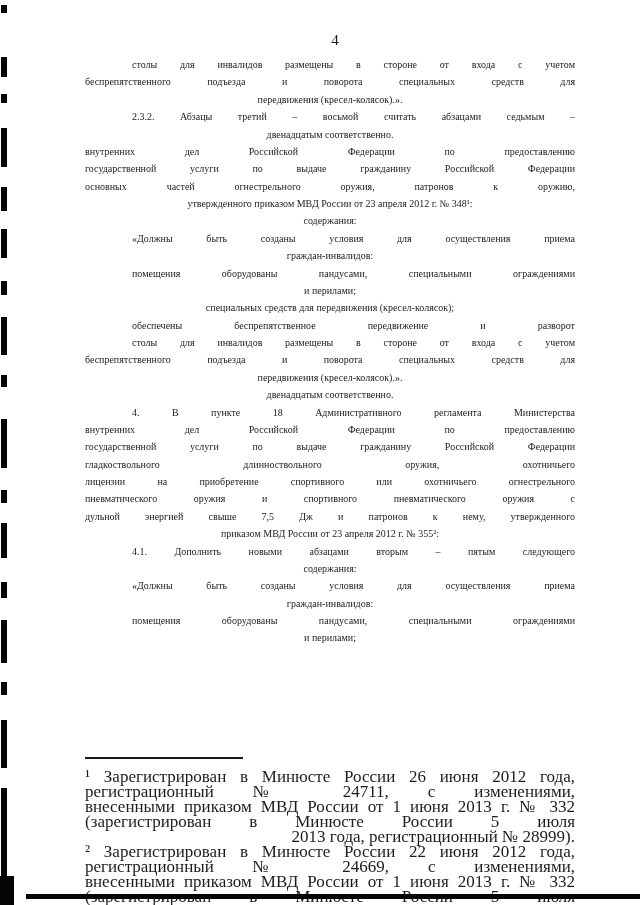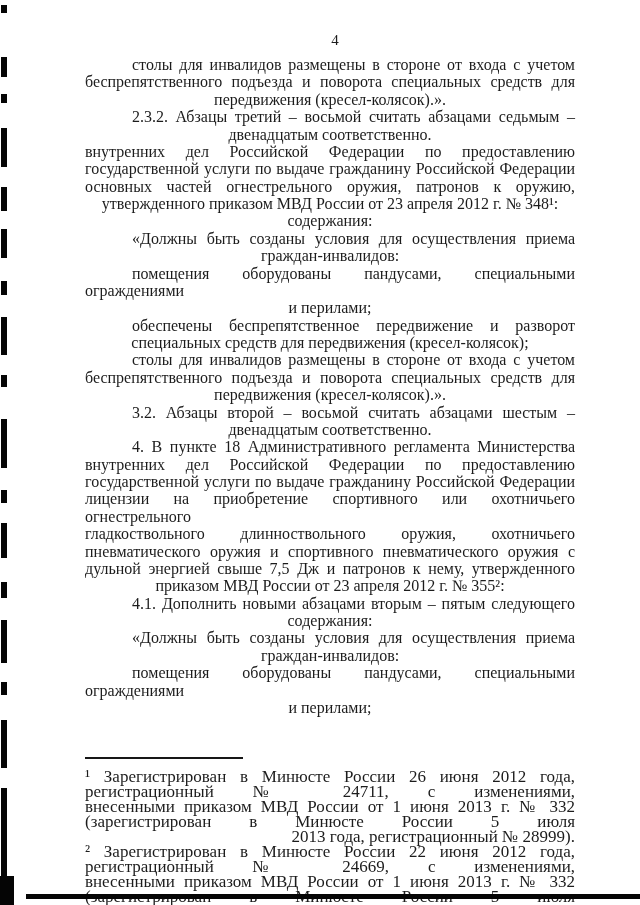--- a/index.html
+++ b/index.html
@@ -19,21 +19,21 @@
     width: 500px;
     text-align: center;
     font-size: 15px;
     line-height: 17px;
   }
   .doc-body {
     position: absolute;
     left: 85px;
     top: 56px;
     width: 490px;
-    font-size: 16px;
+    font-size: 10px;
     line-height: 17.37px;
   }
   .line {
     text-align: center;
     white-space: normal;
     overflow: visible;
   }
   .line.just {
     text-align: justify;
     text-align-last: justify;
@@ -87,32 +87,31 @@
       <div class="line">двенадцатым соответственно.</div>
       <div class="line just">внутренних дел Российской Федерации по предоставлению</div>
       <div class="line just">государственной услуги по выдаче гражданину Российской Федерации</div>
       <div class="line just">основных частей огнестрельного оружия, патронов к оружию,</div>
       <div class="line">утвержденного приказом МВД России от 23 апреля 2012 г. № 348¹:</div>
       <div class="line">содержания:</div>
       <div class="line just ind">«Должны быть созданы условия для осуществления приема</div>
       <div class="line">граждан-инвалидов:</div>
       <div class="line just ind">помещения оборудованы пандусами, специальными ограждениями</div>
       <div class="line">и перилами;</div>
+      <div class="line">специальных средств для передвижения (кресел-колясок);</div>
       <div class="line just ind">обеспечены беспрепятственное передвижение и разворот</div>
-      <div class="line">специальных средств для передвижения (кресел-колясок);</div>
       <div class="line just ind">столы для инвалидов размещены в стороне от входа с учетом</div>
       <div class="line just">беспрепятственного подъезда и поворота специальных средств для</div>
       <div class="line">передвижения (кресел-колясок).».</div>
-      <div class="line just ind">3.2. Абзацы второй – восьмой считать абзацами шестым –</div>
       <div class="line">двенадцатым соответственно.</div>
       <div class="line just ind">4. В пункте 18 Административного регламента Министерства</div>
       <div class="line just">внутренних дел Российской Федерации по предоставлению</div>
       <div class="line just">государственной услуги по выдаче гражданину Российской Федерации</div>
+      <div class="line just">гладкоствольного длинноствольного оружия, охотничьего</div>
       <div class="line just">лицензии на приобретение спортивного или охотничьего огнестрельного</div>
-      <div class="line just">гладкоствольного длинноствольного оружия, охотничьего</div>
       <div class="line just">пневматического оружия и спортивного пневматического оружия с</div>
       <div class="line just">дульной энергией свыше 7,5 Дж и патронов к нему, утвержденного</div>
       <div class="line">приказом МВД России от 23 апреля 2012 г. № 355²:</div>
       <div class="line just ind">4.1. Дополнить новыми абзацами вторым – пятым следующего</div>
       <div class="line">содержания:</div>
       <div class="line just ind">«Должны быть созданы условия для осуществления приема</div>
       <div class="line">граждан-инвалидов:</div>
       <div class="line just ind">помещения оборудованы пандусами, специальными ограждениями</div>
       <div class="line">и перилами;</div>
     </div>

